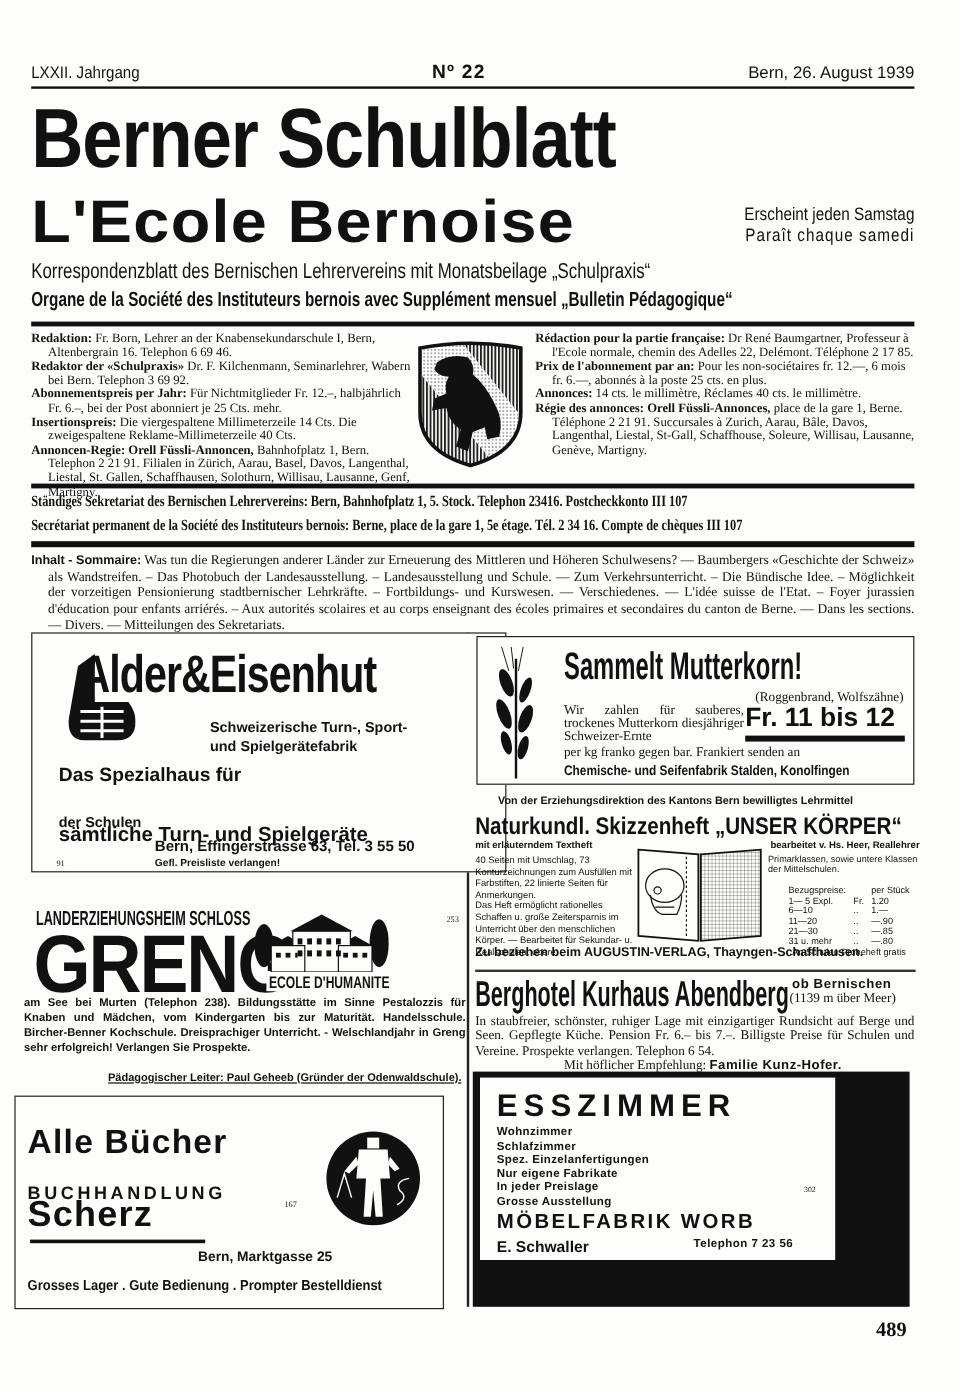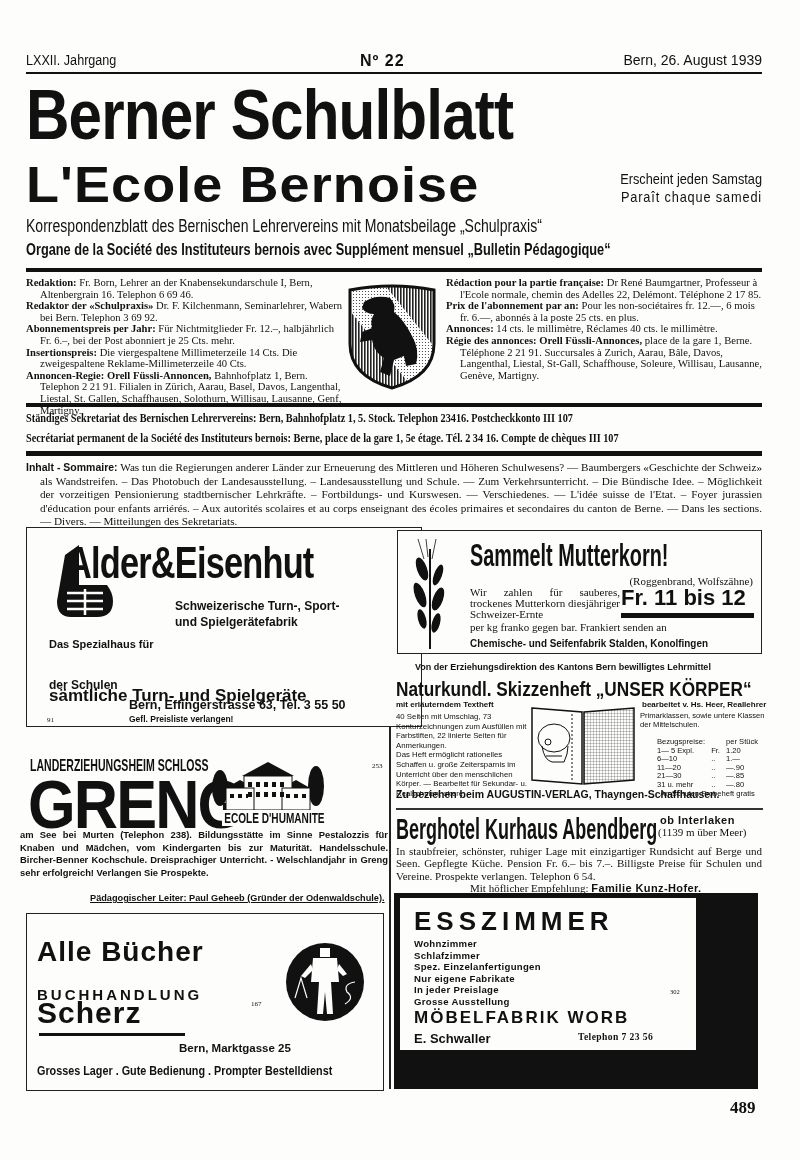--- a/index.html
+++ b/index.html
@@ -38,21 +38,21 @@
   #toc .ind { padding-left: 14px; text-indent: -14px; }
 
   .box { border: 1.5px solid #222; background: #fdfdfb; }
   #divider { left: 389px; top: 527px; width: 2px; height: 562px; background: #222; }
 
   
   #ad-alder { left: 26px; top: 527px; width: 396px; height: 200px; }
   #alder-logo { left: 30px; top: 17px; width: 56px; height: 72px; }
   #alder-name { left: 40px; top: 10px; font-size: 44px; font-weight: bold; transform: scaleX(0.78); letter-spacing: -1px; }
   #alder-sub { left: 148px; top: 70px; font-size: 12px; font-weight: bold; line-height: 16px; }
-  #alder-l1 { left: 22px; top: 110px; font-size: 11px; font-weight: bold; }
+  #alder-l1 { left: 22px; top: 110px; font-size: 16px; font-weight: bold; }
   #alder-l2 { left: 22px; top: 126px; font-size: 17px; font-weight: bold; margin-top: 32px; }
   #alder-l3 { left: 22px; top: 150px; font-size: 12px; font-weight: bold; }
   #alder-addr { left: 102px; top: 170px; font-size: 12.5px; font-weight: bold; }
   #alder-num { left: 20px; top: 188px; font-size: 7px; }
   #alder-pl { left: 102px; top: 186px; font-size: 8.5px; font-weight: bold; }
 
   
   #ad-mk { left: 397px; top: 530px; width: 365px; height: 124px; }
   #mk-wheat { left: 12px; top: 8px; width: 38px; height: 110px; }
   #mk-title { left: 72px; top: 6px; font-size: 32px; font-weight: bold; transform: scaleX(0.62); }
@@ -78,21 +78,21 @@
   
   #greng-top { left: 30px; top: 756px; font-size: 17px; font-weight: bold; transform: scaleX(0.62); }
   #greng-big { left: 28px; top: 770px; font-size: 68px; font-weight: 900; transform: scaleX(0.9); letter-spacing: -2px; line-height: 1; }
   #greng-castle { left: 212px; top: 758px; width: 112px; height: 66px; }
   #greng-ecole { left: 222px; top: 810px; font-size: 14px; font-weight: bold; transform: scaleX(0.72); background: #fdfdfb; padding: 0 3px; }
   #greng-num { left: 372px; top: 762px; font-size: 7px; }
   #greng-text { left: 20px; top: 829px; width: 368px; font-size: 9.4px; line-height: 12.6px; font-weight: bold; text-align: justify; }
   #greng-lead { left: 90px; top: 893px; font-size: 9.2px; font-weight: bold; text-decoration: underline; }
 
   
-  #ad-sch { left: 26px; top: 913px; width: 358px; height: 178px; }
+  #ad-sch { left: 12px; top: 913px; width: 358px; height: 178px; }
   #sch-t1 { left: 10px; top: 22px; font-size: 28px; font-weight: 900; letter-spacing: 1px; }
   #sch-t2 { left: 10px; top: 60px; font-size: 15px; font-weight: bold; letter-spacing: 3px; margin-top: 12px; }
   #sch-t3 { left: 10px; top: 82px; font-size: 30px; font-weight: 900; letter-spacing: 1px; }
   #sch-rule { left: 12px; top: 119px; width: 146px; height: 3px; background: #111; }
   #sch-num { left: 224px; top: 86px; font-size: 7px; }
   #sch-logo { left: 258px; top: 28px; width: 80px; height: 80px; }
   #sch-addr { left: 152px; top: 128px; font-size: 11.5px; font-weight: bold; }
   #sch-slogan { left: 10px; top: 150px; font-size: 12px; font-weight: bold; transform: scaleX(0.9); }
 
   
@@ -105,21 +105,21 @@
   #ab-sign b { font-family: "Liberation Sans", sans-serif; font-weight: 900; letter-spacing: 0.4px; }
 
   
   #ad-ess { left: 394px; top: 893px; width: 364px; height: 196px; background: #111; }
   #ess-inner { left: 6px; top: 5px; width: 296px; height: 152px; background: #fdfdfb; }
   #ess-title { left: 14px; top: 8px; font-size: 26px; font-weight: 900; letter-spacing: 5px; }
   #ess-list { left: 14px; top: 40px; font-size: 9.6px; font-weight: bold; line-height: 11.6px; letter-spacing: 0.3px; }
   #ess-num { left: 270px; top: 90px; font-size: 6.5px; font-family: "Liberation Serif", serif; }
   #ess-firm { left: 14px; top: 110px; font-size: 17px; font-weight: 900; letter-spacing: 2px; }
   #ess-owner { left: 14px; top: 133px; font-size: 13px; font-weight: bold; }
-  #ess-tel { left: 178px; top: 133px; font-size: 9.6px; font-weight: bold; letter-spacing: 0.4px; font-family: Liberation Serif, serif; }
+  #ess-tel { left: 178px; top: 133px; font-size: 9.6px; font-weight: bold; letter-spacing: 0.4px; }
 
   #pagenum { left: 730px; top: 1098px; font-size: 17px; font-weight: bold; }
 </style>
 </head>
 <body>
 
 <div class="abs sans" id="top-line">
   <span style="position:absolute;left:0;transform:scaleX(0.9);transform-origin:left;display:inline-block;">LXXII. Jahrgang</span>
   <span style="position:absolute;left:334px;font-weight:900;font-size:16px;letter-spacing:1px;">Nº 22</span>
   <span style="position:absolute;right:0;">Bern, 26. August 1939</span>
@@ -350,21 +350,21 @@
       <path d="M10 56 L16 36 L22 56"></path>
         <path d="M70 40 Q58 42 62 50 Q70 56 60 62"></path>
     </g>
   </svg>
   <div class="abs sans" id="sch-addr">Bern, Marktgasse 25</div>
   <div class="abs cond" id="sch-slogan">Grosses Lager . Gute Bedienung . Prompter Bestelldienst</div>
 </div>
 
 <div class="abs" id="ab-rule"></div>
 <div class="abs cond" id="ab-title">Berghotel Kurhaus Abendberg</div>
-<div class="abs sans" id="ab-ob">ob Interlaken</div>
+<div class="abs sans" id="ab-ob">ob Bernischen</div>
 <div class="abs serif" id="ab-alt">(1139 m über Meer)</div>
 <div class="abs serif" id="ab-text">In staubfreier, schönster, ruhiger Lage mit einzigartiger Rundsicht auf Berge und Seen. Gepflegte Küche. Pension Fr. 6.– bis 7.–. Billigste Preise für Schulen und Vereine. Prospekte verlangen. Telephon 6 54.</div>
 <div class="abs serif" id="ab-sign">
   <span>Mit höflicher Empfehlung:</span> <b>Familie Kunz-Hofer.</b>
 </div>
 
 <div class="abs" id="ad-ess">
   <div class="abs" id="ess-inner">
     <div class="abs sans" id="ess-list">
       <div>Wohnzimmer</div>

